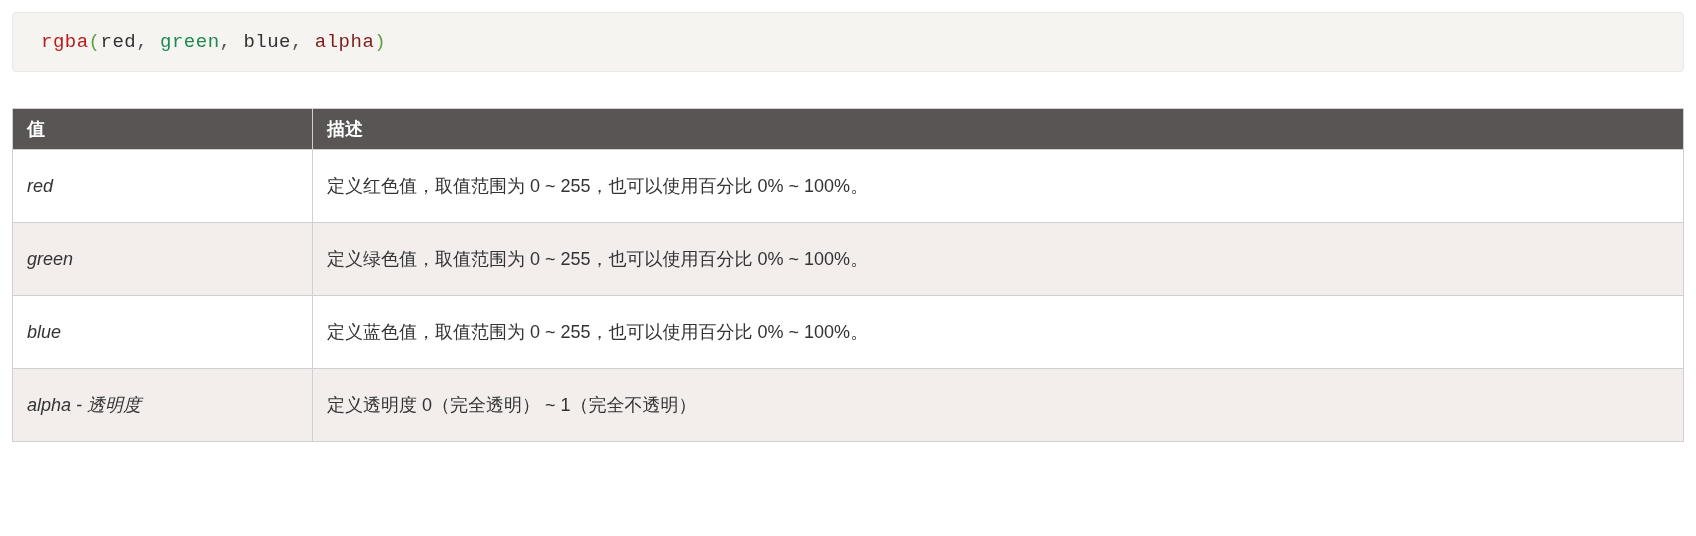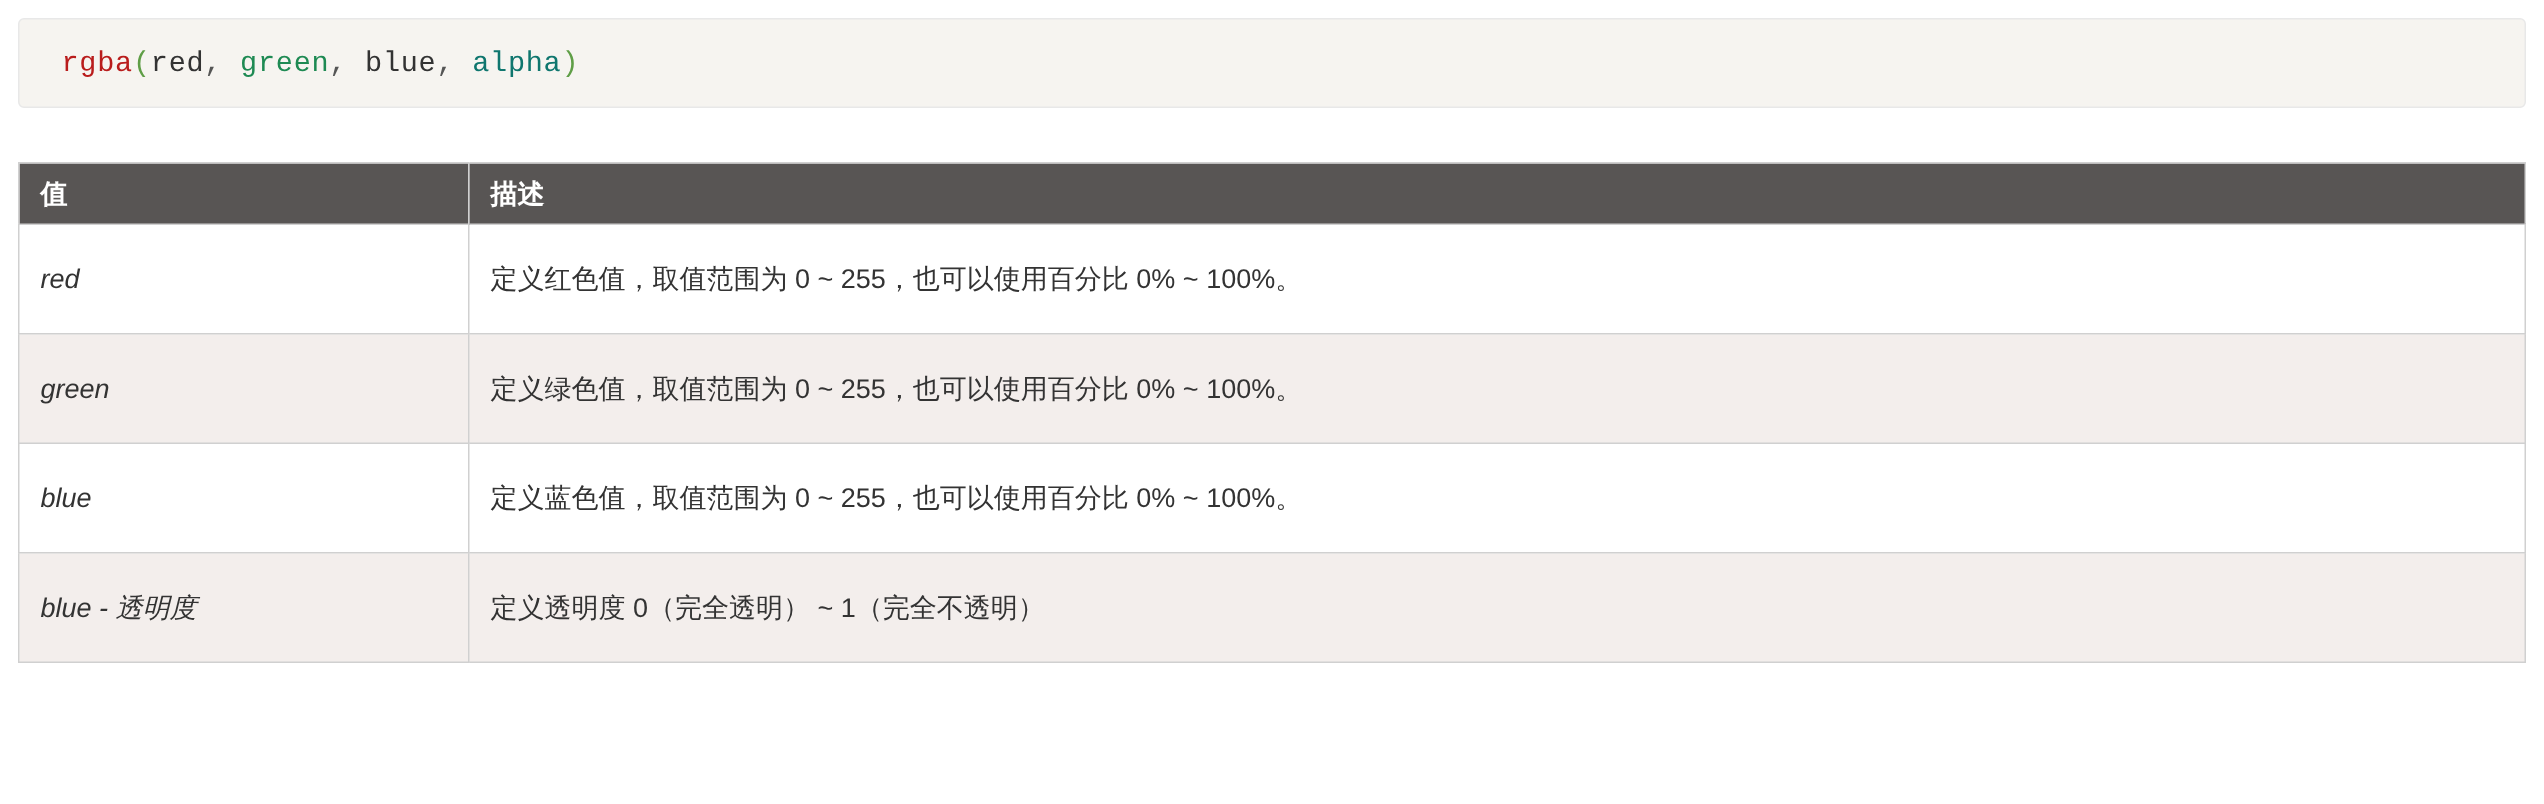--- a/index.html
+++ b/index.html
@@ -33,21 +33,21 @@
     .code-arg-red {
       color: #333;
     }
     .code-arg-green {
       color: #1e8a53;
     }
     .code-arg-blue {
       color: #333;
     }
     .code-arg-alpha {
-      color: #0f766e;
+      color: #7f1d1d;
     }
     .code-sep {
       color: #555;
     }
     table {
       width: 100%;
       border-collapse: collapse;
       border: 1px solid #d0d0d0;
     }
     thead th {
@@ -99,17 +99,17 @@
     </tr>
     <tr>
       <td class="value-cell">green</td>
       <td>定义绿色值，取值范围为 0 ~ 255，也可以使用百分比 0% ~ 100%。</td>
     </tr>
     <tr>
       <td class="value-cell">blue</td>
       <td>定义蓝色值，取值范围为 0 ~ 255，也可以使用百分比 0% ~ 100%。</td>
     </tr>
     <tr>
-      <td class="value-cell">blue - 透明度</td>
+      <td class="value-cell">alpha - 透明度</td>
       <td>定义透明度 0（完全透明） ~ 1（完全不透明）</td>
     </tr>
   </tbody>
 </table>
 
 </body></html>

